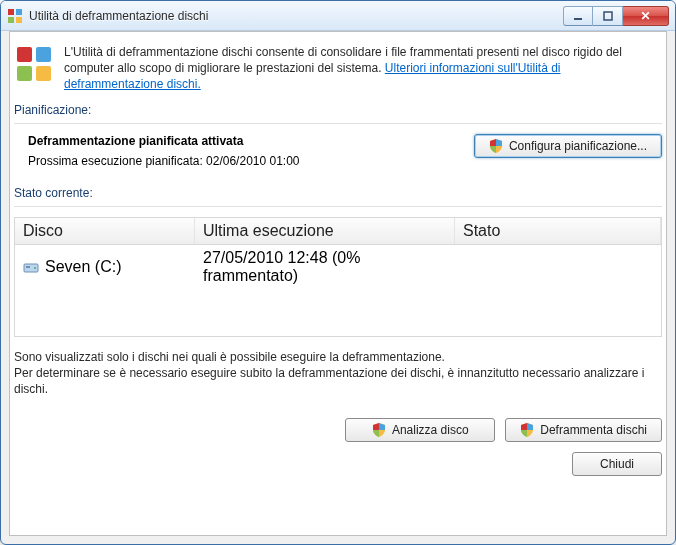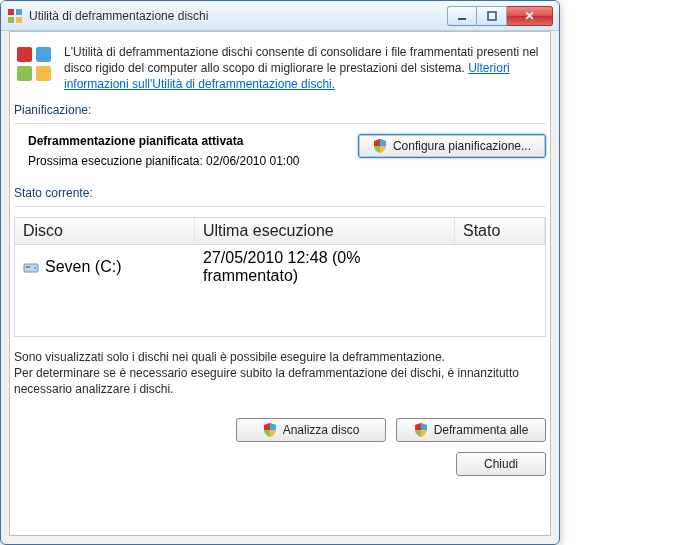--- a/index.html
+++ b/index.html
@@ -6,21 +6,21 @@
   body {
     margin: 0;
     font-family: "Segoe UI", Tahoma, sans-serif;
     font-size: 12px;
     background: #fff;
     width: 676px;
     height: 545px;
     overflow: hidden;
   }
   .window {
-    width: 560px;
+    width: 676px;
     height: 545px;
     border: 1px solid #3a6ea5;
     border-radius: 6px;
     background: linear-gradient(#e9f1fb, #dce9f7 28px, #f0f0f0 29px, #f0f0f0);
     box-shadow: 0 2px 10px rgba(0,0,0,.25);
     position: relative;
     overflow: hidden;
   }
   
   .titlebar {
@@ -222,21 +222,21 @@
         </svg>
         <span>Analizza disco</span>
       </button>
       <button class="btn">
         <svg class="shield" viewBox="0 0 14 14">
           <path d="M7 0 L13 2 V7 C13 10 10 13 7 14 C4 13 1 10 1 7 V2 Z" fill="#f6bb42"></path>
           <path d="M7 0 L13 2 V7 L7 7 Z" fill="#4aa3df"></path>
           <path d="M7 7 L7 14 C4 13 1 10 1 7 Z" fill="#8cc152"></path>
           <path d="M7 0 L1 2 V7 L7 7 Z" fill="#d03434"></path>
         </svg>
-        <span>Deframmenta alle</span>
+        <span>Deframmenta dischi</span>
       </button>
     </div>
 
     <div class="footer-btns2">
       <button class="btn small">
         <span>Chiudi</span>
       </button>
     </div>
 
   </div>

